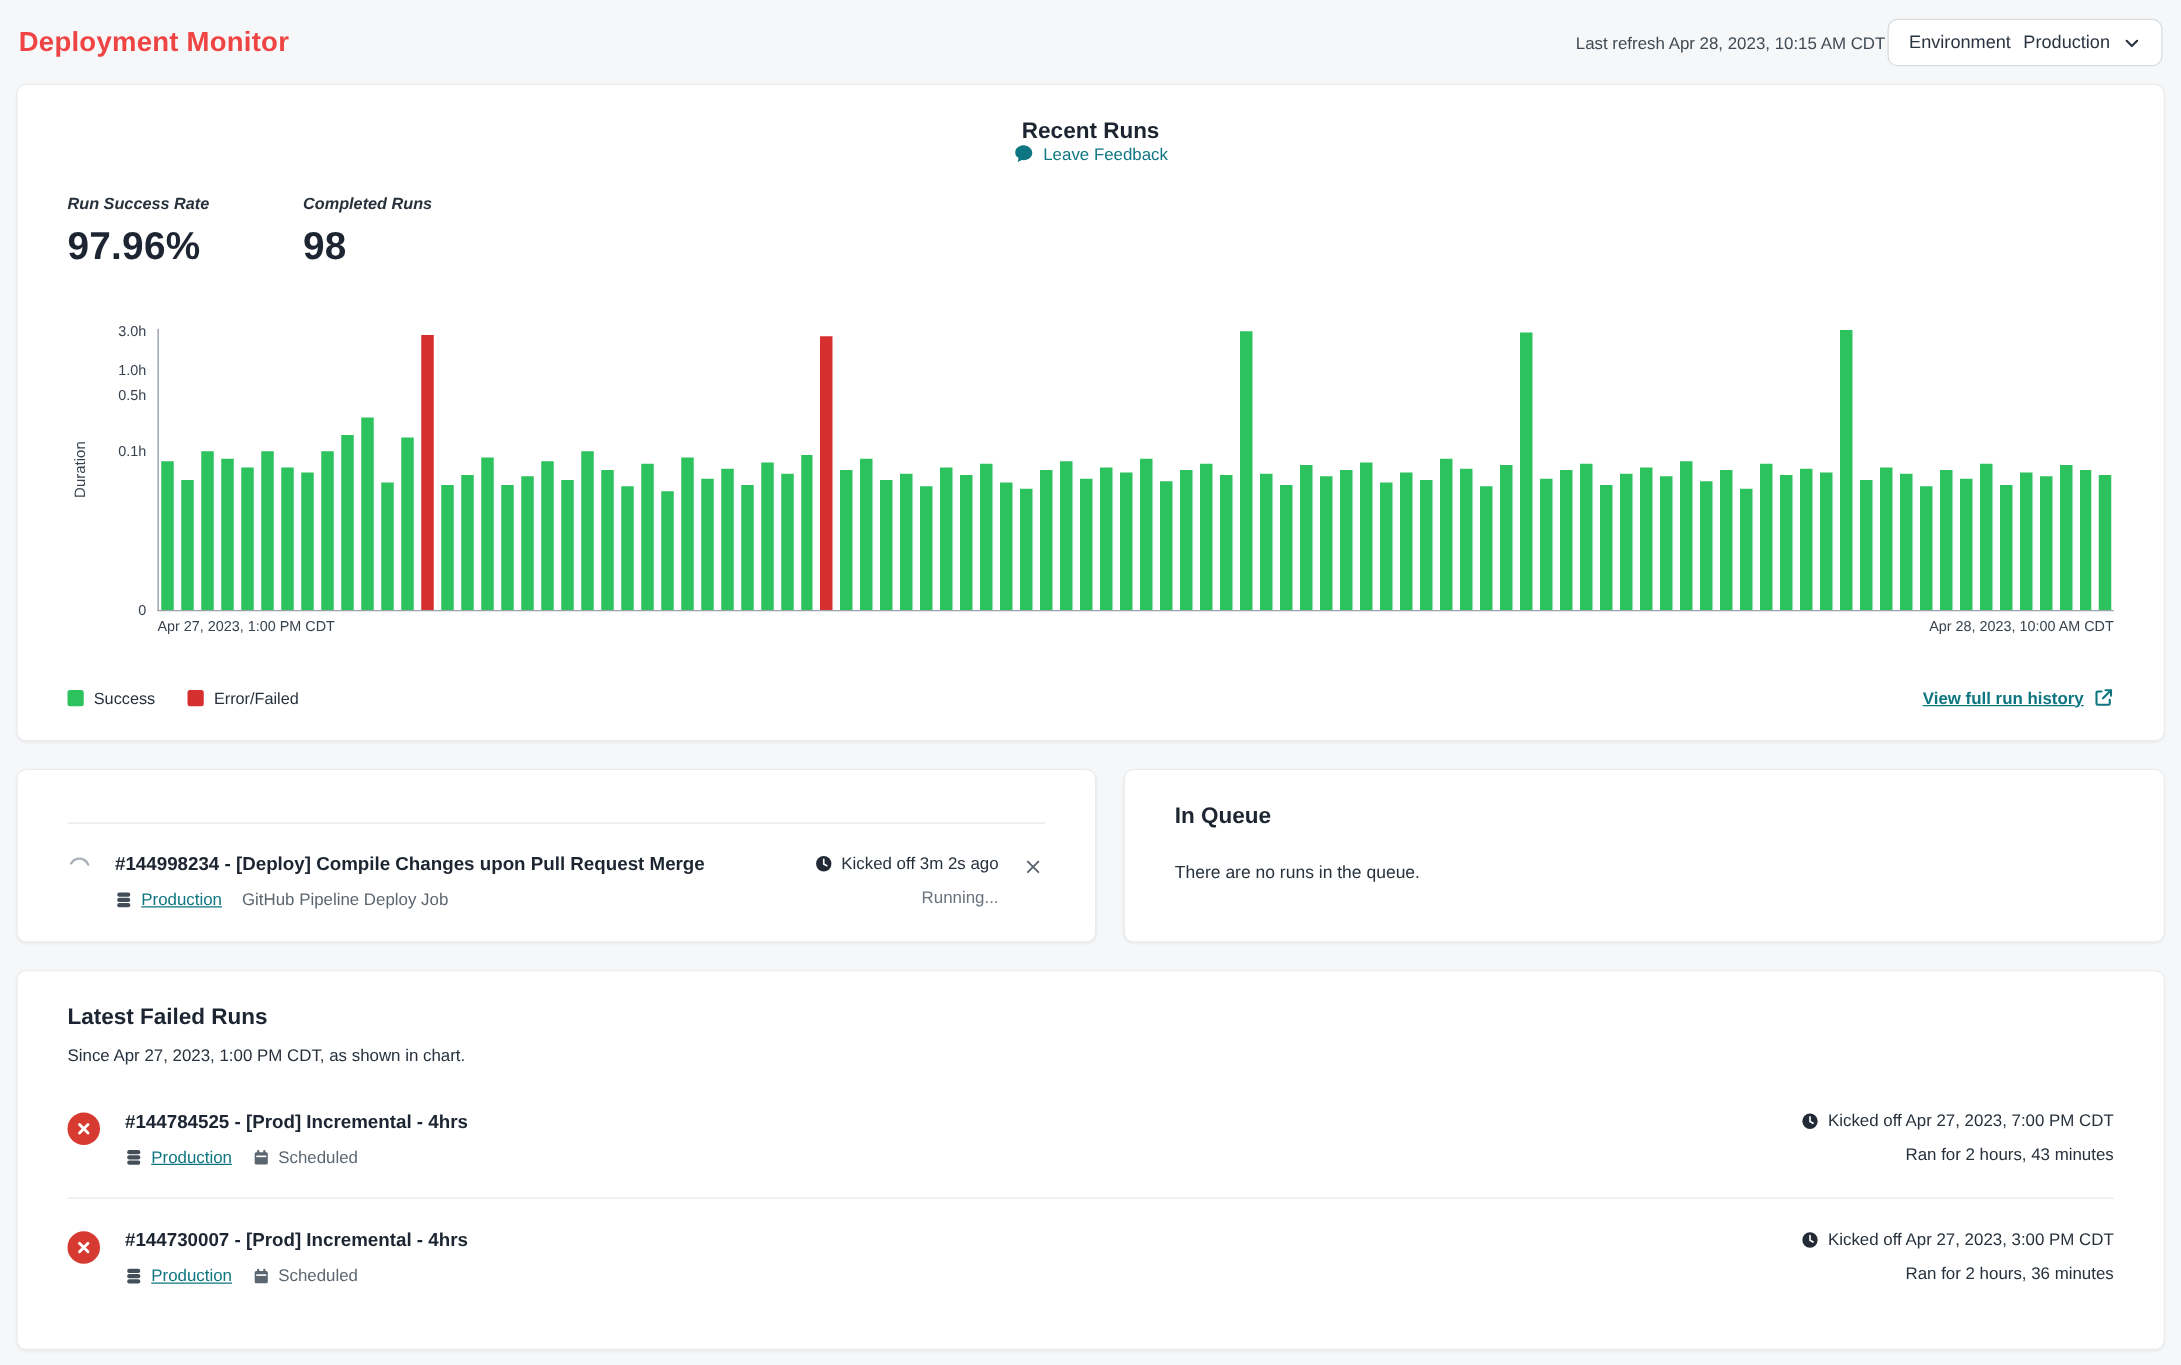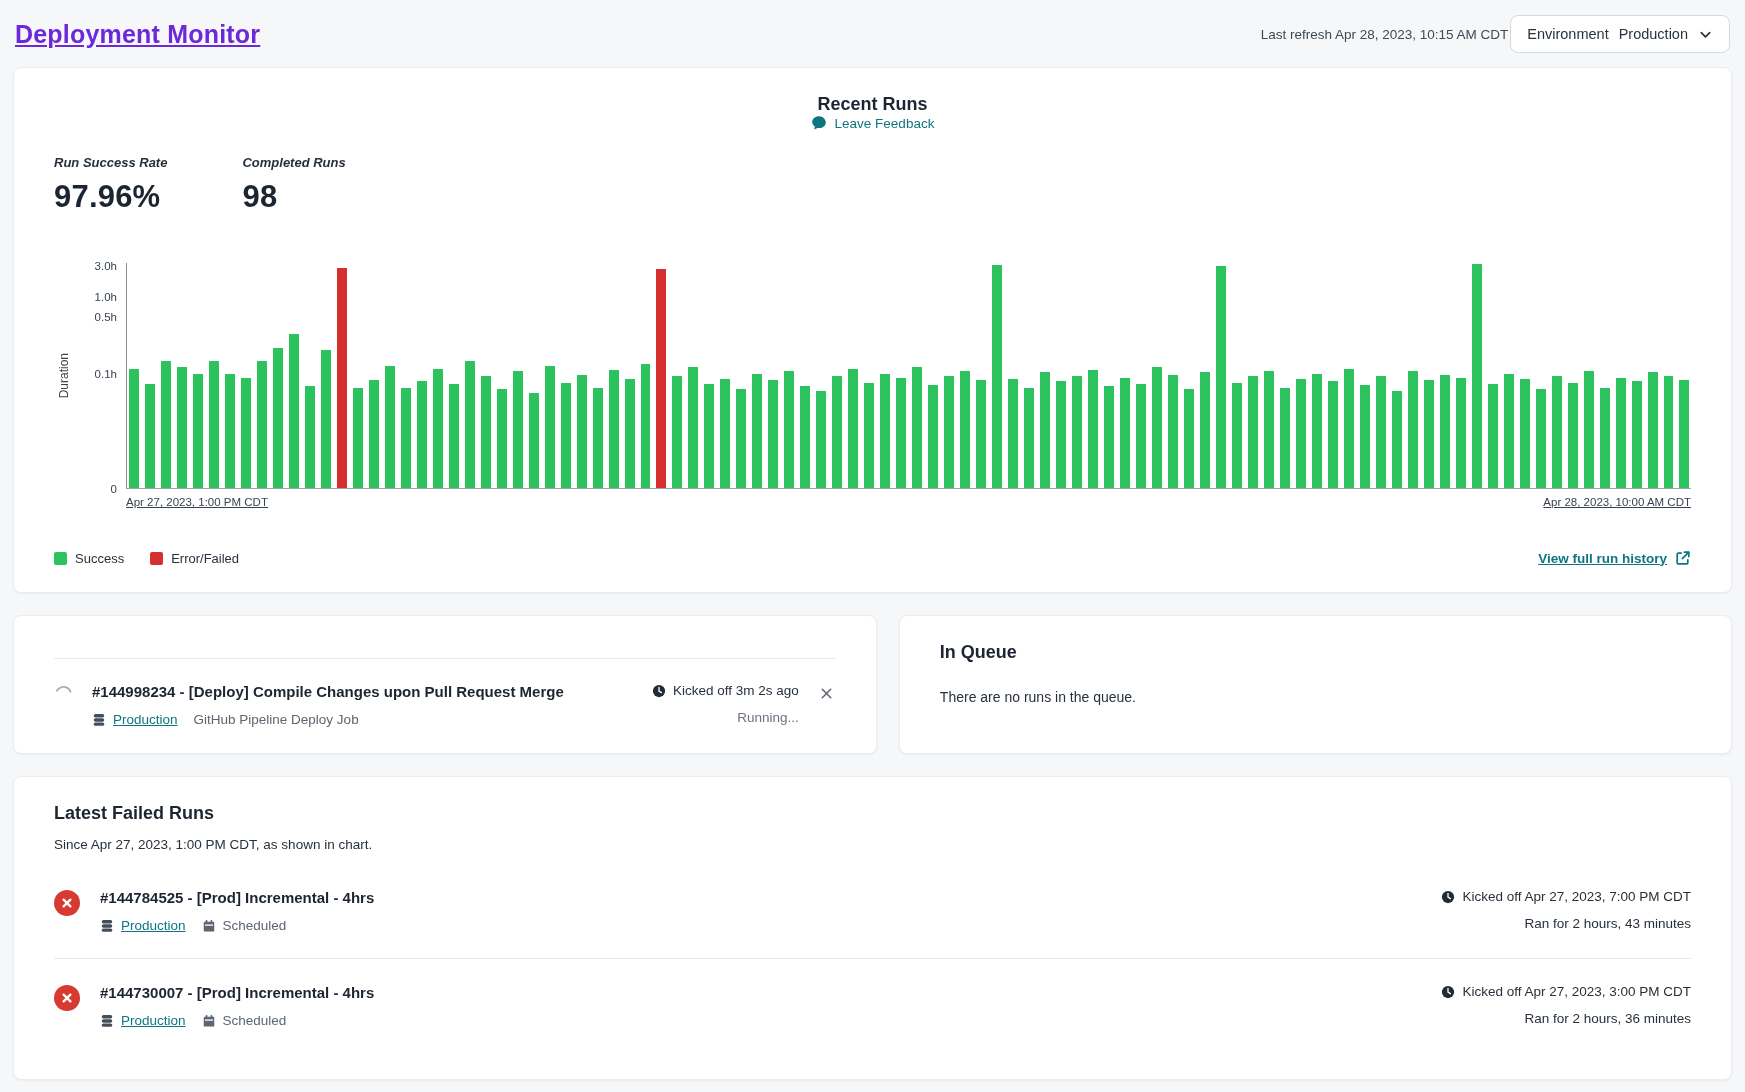--- a/index.html
+++ b/index.html
@@ -6,21 +6,21 @@
   html,body { width:1745px; height:1092px; }
   body {
     background:#f6f7f8;
     font-family:"Liberation Sans", sans-serif;
     color:#202a35;
   }
   .page { padding:13px; }
 
   
   .topbar { display:flex; align-items:center; justify-content:space-between; padding:2px 2px 14px 2px; }
-  .page-title { font-size:25px; font-weight:700; color:#6d28d9; letter-spacing:.2px;text-decoration:underline; }
+  .page-title { font-size:22px; font-weight:700; color:#ef4444; letter-spacing:.2px; }
   .topbar-right { display:flex; align-items:center; gap:2px; }
   .last-refresh { font-size:13.5px; color:#3f4a55; }
   .env-btn {
     display:flex; align-items:center; gap:10px;
     background:#ffffff; border:1px solid #d7dadd; border-radius:8px;
     padding:10px 16px; font-size:14.5px; color:#2a3440; cursor:pointer;
     font-family:"Liberation Sans", sans-serif;
   }
   .env-btn .env-val { font-weight:400; }
 
@@ -49,21 +49,21 @@
   }
   .yaxis-cell { position:relative; }
   .ytick { position:absolute; right:9px; font-size:11.5px; color:#39434e; white-space:nowrap; }
   .plot {
     position:relative; height:226px;
     border-left:1.5px solid #8a939c; border-bottom:1px solid #9aa2ab;
     display:flex; align-items:flex-end; gap:6px; padding:0 2px;
   }
   .bar { flex:1 1 0; min-width:4px; }
   .xlabels { grid-column:3; display:flex; justify-content:space-between; margin-top:7px; }
-  .xlabel { font-size:11.5px; color:#39434e;text-decoration:underline; }
+  .xlabel { font-size:11.5px; color:#39434e; }
 
   .rr-footer { display:flex; align-items:center; justify-content:space-between; margin-top:42px; }
   .legend { display:flex; align-items:center; gap:26px; }
   .legend-item { display:flex; align-items:center; gap:8px; font-size:13px; color:#27313c; }
   .swatch { width:13px; height:13px; border-radius:2px; display:inline-block; }
   .history-link { display:flex; align-items:center; gap:8px; font-size:13.5px; font-weight:600; color:#0e7680; cursor:pointer; }
   .history-link .txt { text-decoration:underline; }
 
   
   .mid-row { display:flex; gap:22px; margin-bottom:22px; align-items:stretch; }
@@ -145,21 +145,21 @@
 
     <div class="chart-wrap">
       <div class="chart-grid">
         <div class="ylabel-cell">
           <span class="ylabel">Duration</span>
         </div>
         <div class="yaxis-cell">
             <div class="ytick" style="bottom: 217.013px;">3.0h</div>
             <div class="ytick" style="bottom: 186px;">1.0h</div>
             <div class="ytick" style="bottom: 166.433px;">0.5h</div>
-            <div class="ytick" style="bottom: 109px;">0.1h</div>
+            <div class="ytick" style="bottom: 121px;">0.1h</div>
             <div class="ytick" style="bottom: -6px;">0</div>
           </div>
         <div class="plot">
             <div class="bar" title="0.094h" style="height: 119px; background: rgb(44, 194, 94);"></div>
             <div class="bar" title="0.082h" style="height: 104px; background: rgb(44, 194, 94);"></div>
             <div class="bar" title="0.1h" style="height: 127px; background: rgb(44, 194, 94);"></div>
             <div class="bar" title="0.095h" style="height: 121px; background: rgb(44, 194, 94);"></div>
             <div class="bar" title="0.09h" style="height: 114px; background: rgb(44, 194, 94);"></div>
             <div class="bar" title="0.1h" style="height: 127px; background: rgb(44, 194, 94);"></div>
             <div class="bar" title="0.09h" style="height: 114px; background: rgb(44, 194, 94);"></div>

